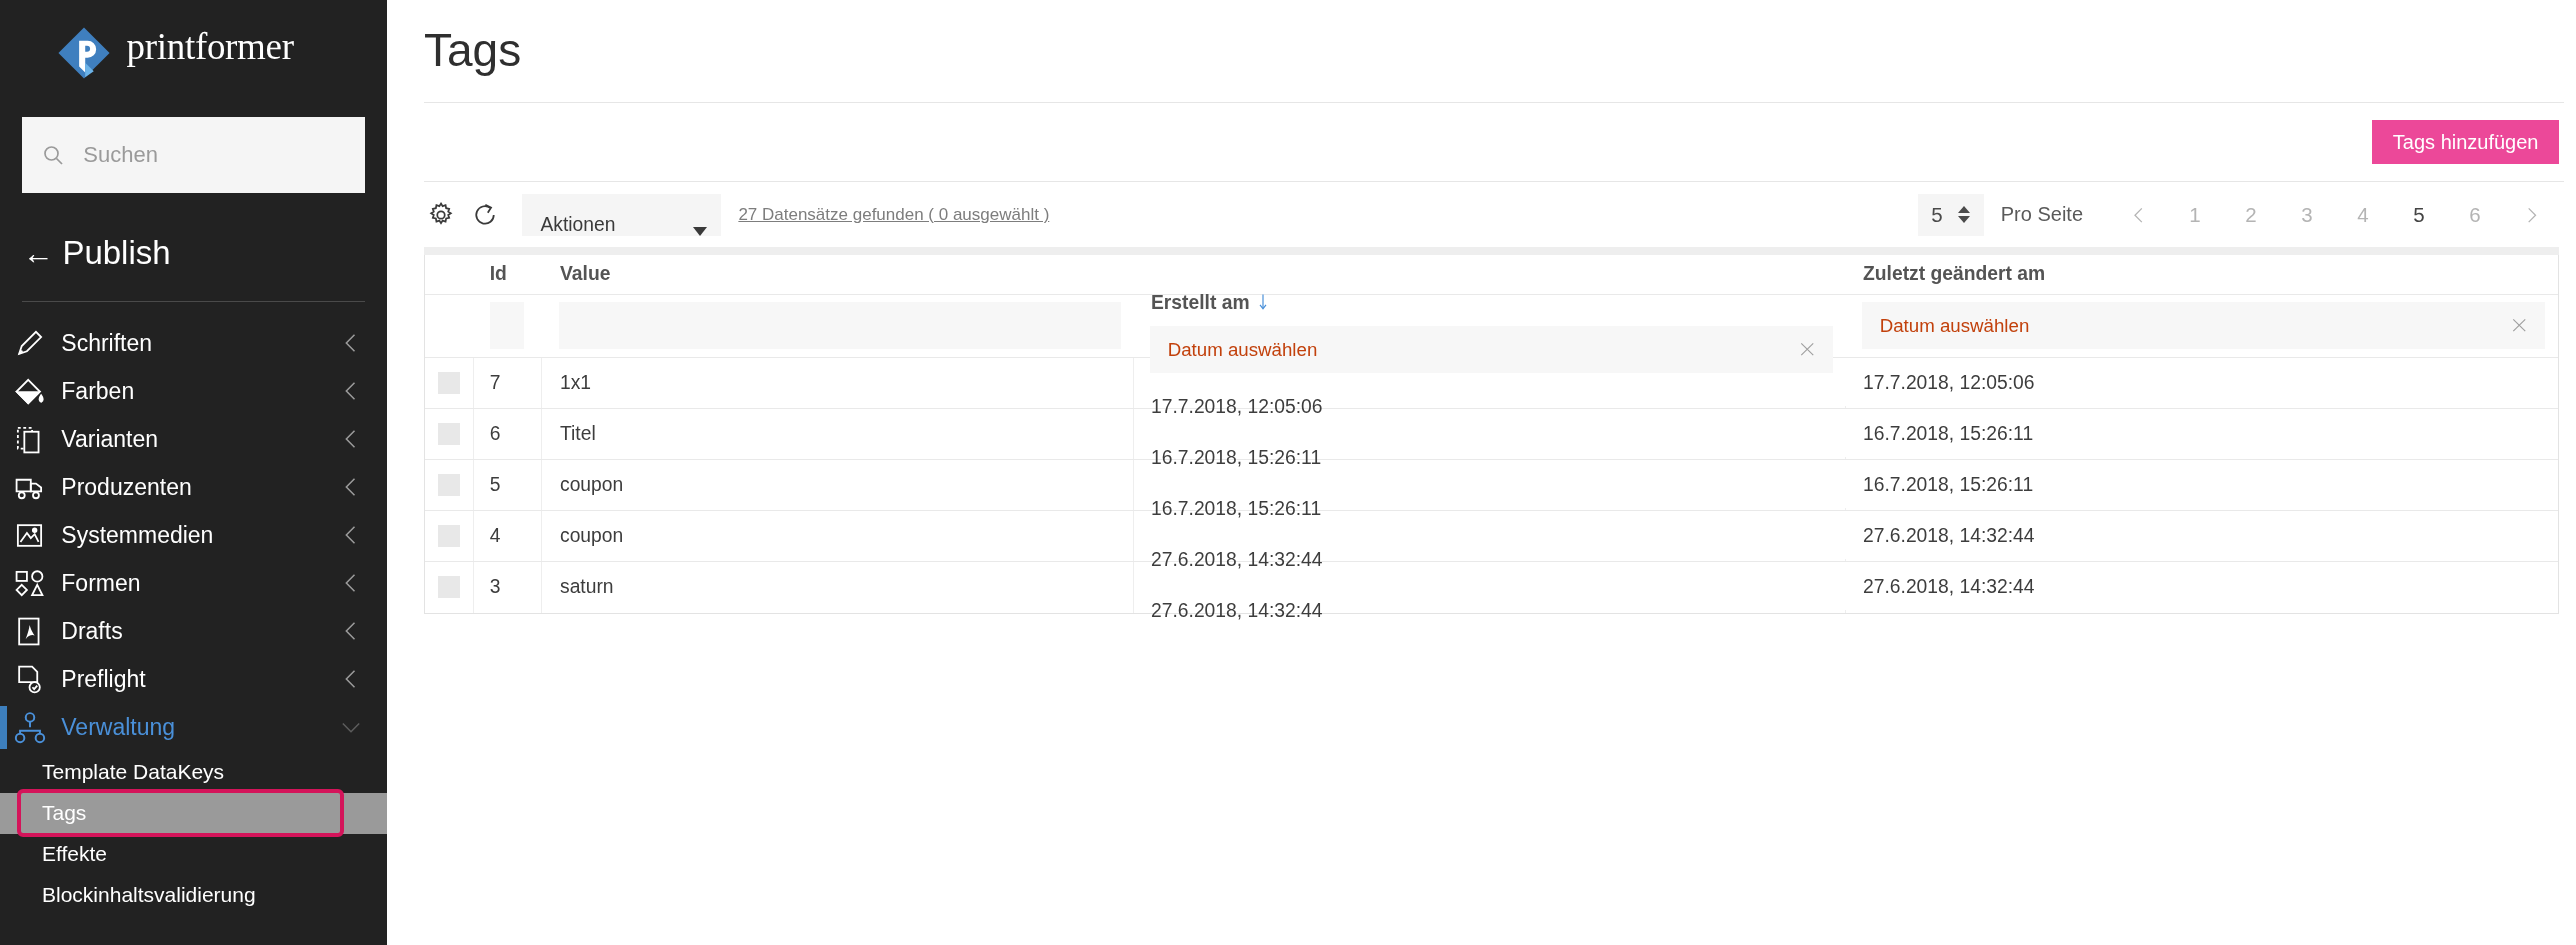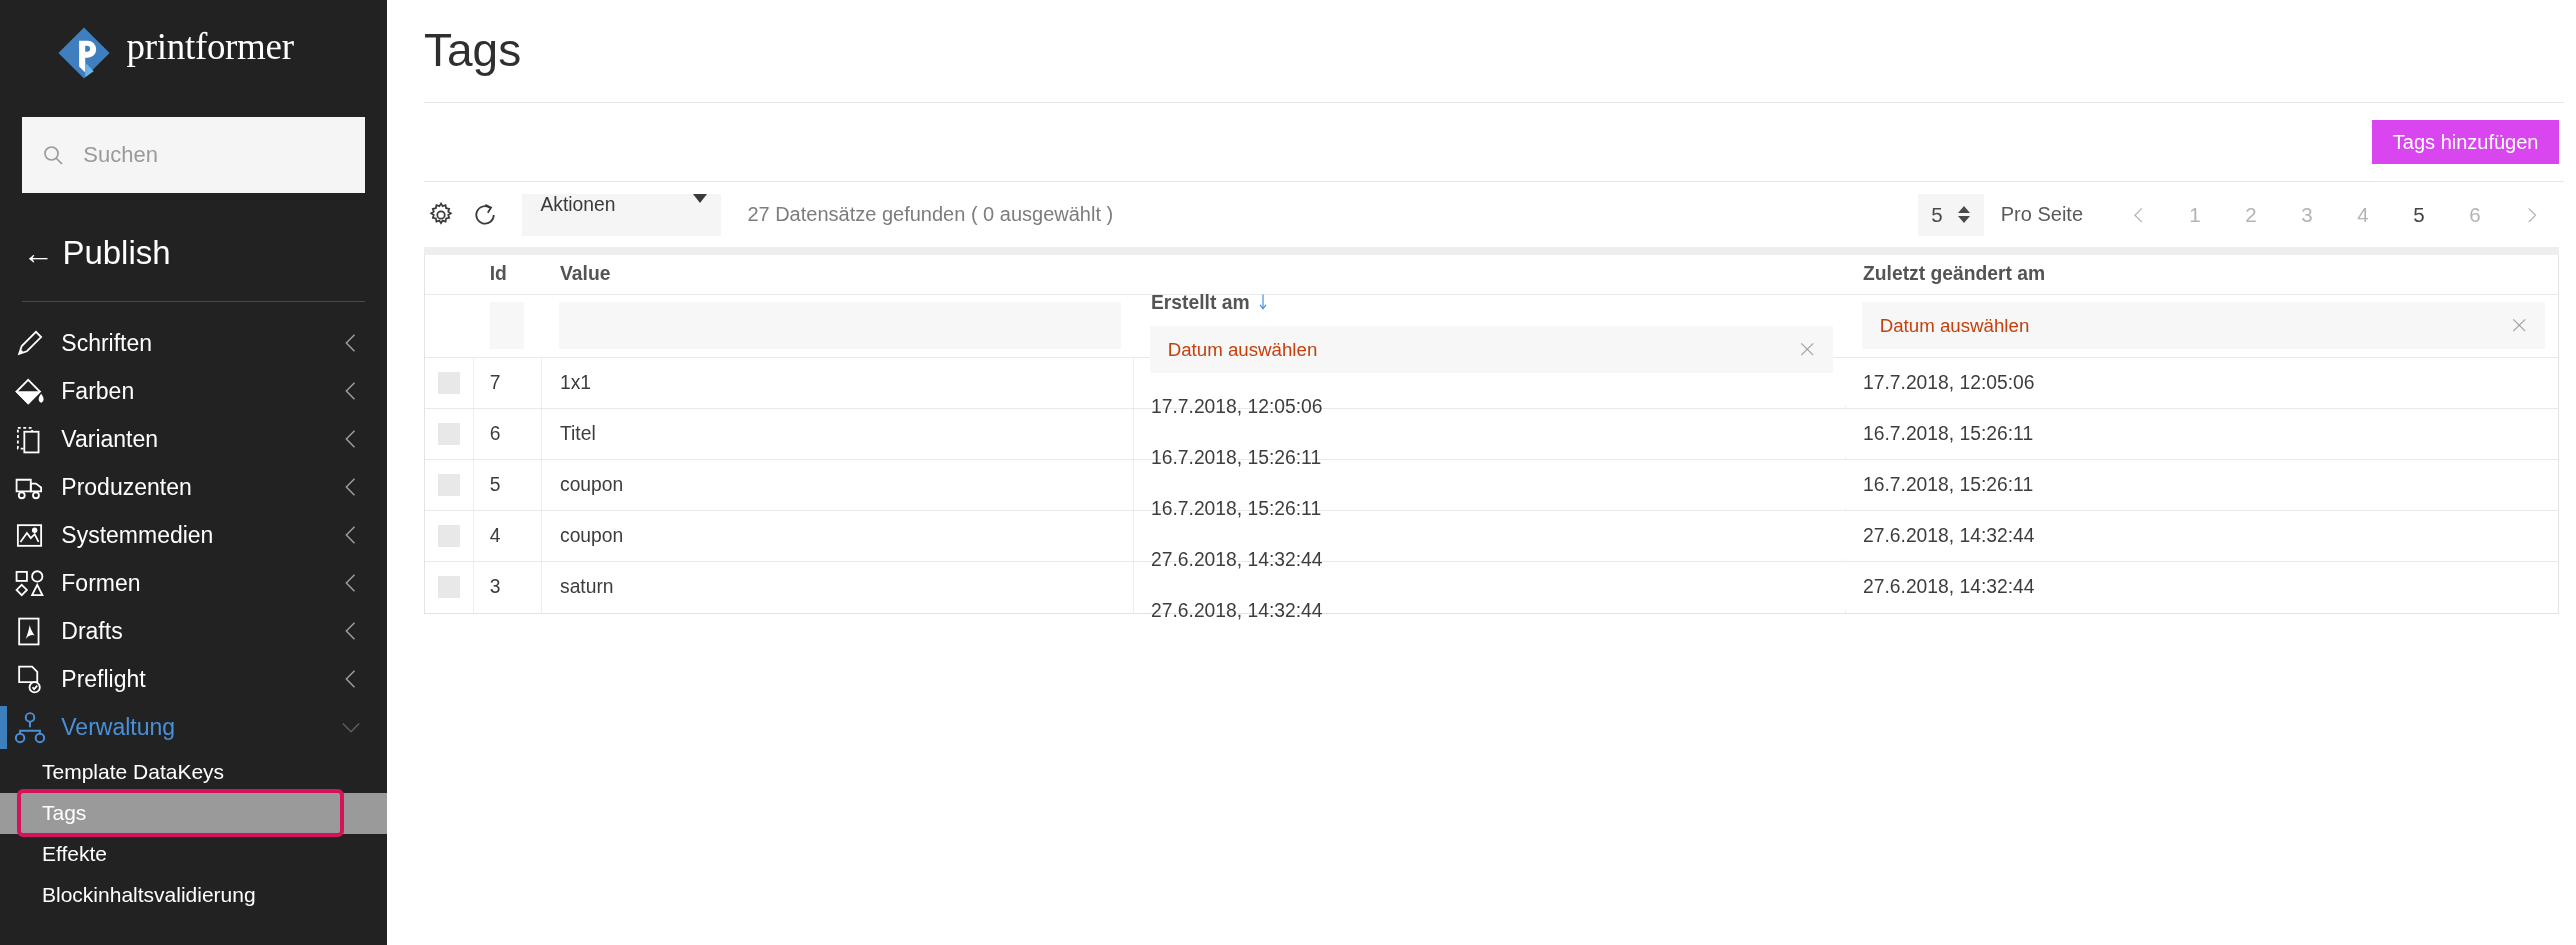--- a/index.html
+++ b/index.html
@@ -52,36 +52,36 @@
     border: 4.2px solid #d4145a; border-radius: 6px; pointer-events: none; }
 
   
   .main { flex: 1; height: 946px; background: #ffffff; position: relative; }
   .page-title { font-size: 46px; color: #2f2f2f; padding: 23px 0 0 37px;
     font-weight: 400; }
   .title-rule { height: 1.2px; background: #e6e6e6; margin: 25px 12px 0 37px; }
 
   .addbar { height: 78px; display: flex; align-items: center;
     justify-content: flex-end; padding-right: 17px; }
-  .add-btn { background: #d946ef; color: #ffffff; font-size: 20px;
+  .add-btn { background: #ec4899; color: #ffffff; font-size: 20px;
     padding: 10.3px 20.5px; cursor: pointer; border: none; text-align: right; }
 
   .toolbar-rule { height: 1.2px; background: #e6e6e6; margin: 0 12px 0 37px; }
 
   .toolbar { height: 65px; display: flex; align-items: center;
     padding-left: 37px; padding-right: 17px; }
   .ico-btn { width: 34px; height: 34px; display:flex; align-items:center;
     justify-content:center; cursor:pointer; margin-right: 9.7px; }
   .actions-select { width: 199px; height: 42px; background: #f5f5f5;
-    display: flex; align-items: flex-start; justify-content: space-between;
+    display: flex; align-items: flex-end; justify-content: space-between;
     padding: 0 14.5px 0 18px; margin-left: 11px; cursor: pointer; }
   .actions-label { font-size: 19.3px; color: #3a3a3a; }
   .caret { width: 0; height: 0; border-left: 7.8px solid transparent;
     border-right: 7.8px solid transparent; border-top: 9px solid #3a3a3a; }
-  .found-text { font-size: 20px; color: #7d7d7d; margin-left: 26px; }
+  .found-text { font-size: 17px; color: #7d7d7d; margin-left: 17px; text-decoration: underline; }
 
   .pager { margin-left: auto; display: flex; align-items: center; }
   .per-page-input { width: 66px; height: 42px; background: #f5f5f5;
     display: flex; align-items: center; justify-content: center;
     gap: 15.7px; cursor: pointer; }
   .per-page-val { font-size: 20.5px; color: #4a4a4a; }
   .spin { display: flex; flex-direction: column; gap: 3px; }
   .spin-up { width:0;height:0;border-left:6px solid transparent;
     border-right:6px solid transparent;border-bottom:7.2px solid #4a4a4a; }
   .spin-dn { width:0;height:0;border-left:6px solid transparent;

